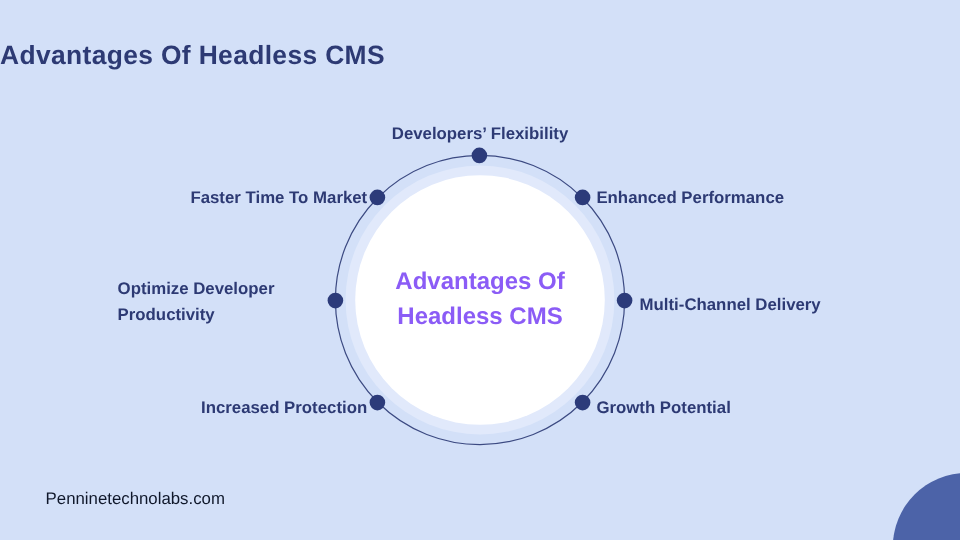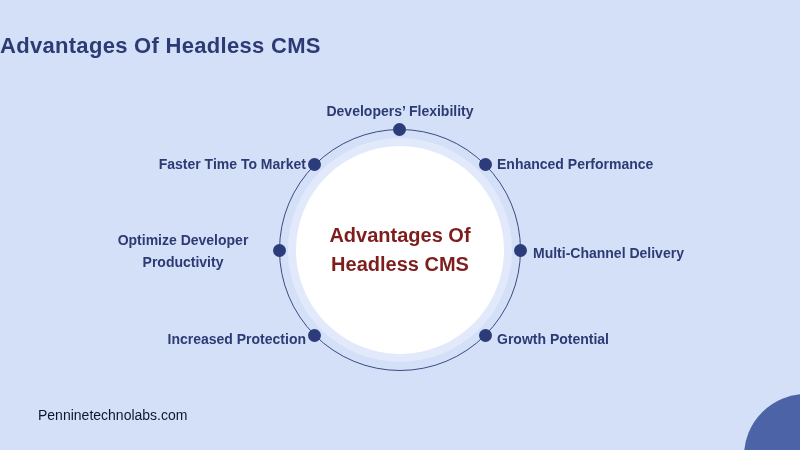--- a/index.html
+++ b/index.html
@@ -54,21 +54,21 @@
     background: #ffffff;
     display: flex;
     align-items: center;
     justify-content: center;
   }
   .center-text {
     text-align: center;
     font-size: 20px;
     font-weight: 700;
     line-height: 29px;
-    color: #7f1d1d;
+    color: #8b5cf6;
   }
   .dot {
     position: absolute;
     width: 13px;
     height: 13px;
     border-radius: 50%;
     background: #2c3b7a;
   }
   .dot-top        { left: 393px; top: 123px; }
   .dot-upper-left { left: 308px; top: 158px; }
@@ -81,21 +81,21 @@
     position: absolute;
     font-size: 14px;
     font-weight: 700;
     color: #2d3a74;
     line-height: 22px;
     white-space: nowrap;
   }
   .label-top         { left: 250px; top: 100px; width: 300px; text-align: center; }
   .label-upper-left  { right: 494px; top: 153px; text-align: right; }
   .label-upper-right { left: 497px; top: 153px; }
-  .label-left        { right: 532px; top: 229px; width: 170px; text-align: center; white-space: normal; }
+  .label-left        { right: 532px; top: 229px; width: 170px; text-align: left; white-space: normal; }
   .label-right       { left: 533px; top: 242px; }
   .label-lower-left  { right: 494px; top: 328px; text-align: right; }
   .label-lower-right { left: 497px; top: 328px; }
   .footer {
     position: absolute;
     left: 38px;
     top: 407px;
     font-size: 14px;
     font-weight: 400;
     color: #0f172a;

